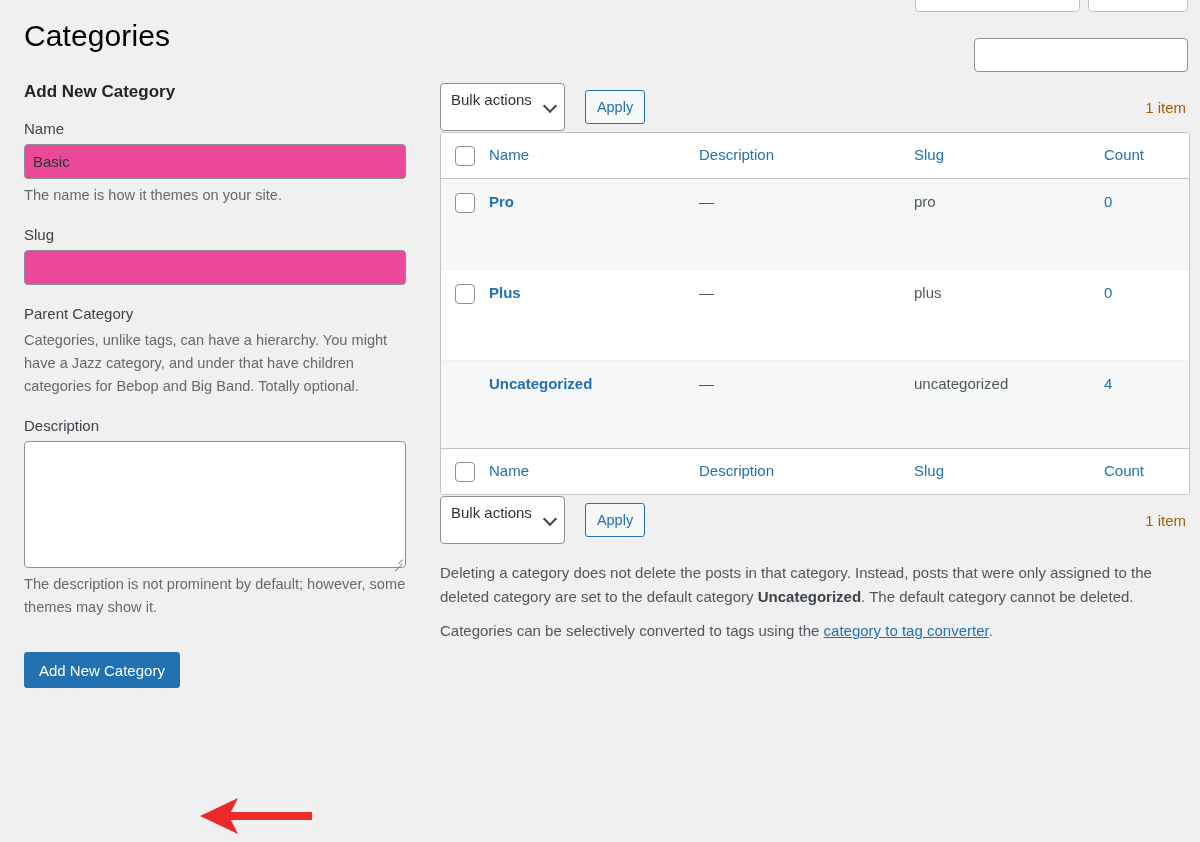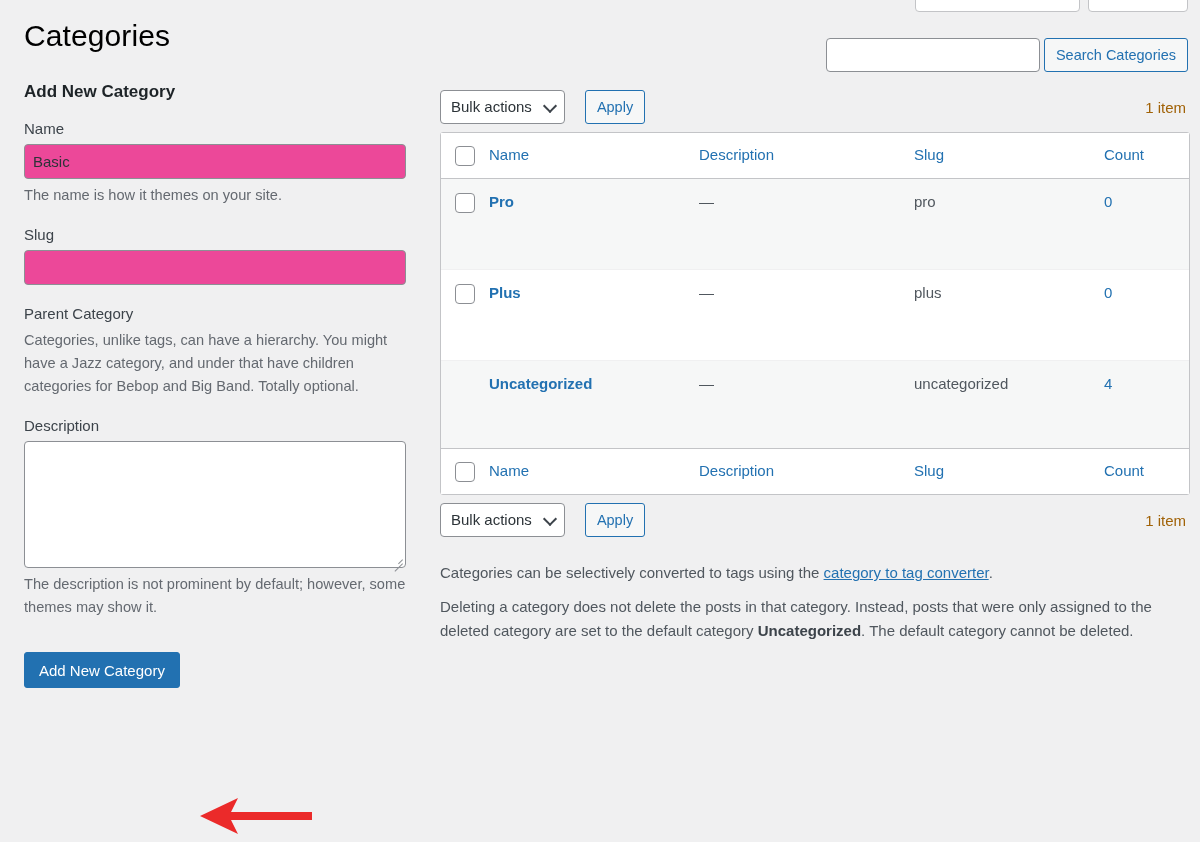--- a/index.html
+++ b/index.html
@@ -144,21 +144,21 @@
     font-size: 15px; font-weight: 400;
     cursor: pointer;
   }
 
   
   .list-col { position: absolute; left: 440px; top: 88px; width: 748px; }
 
   .tablenav { display: flex; align-items: center; height: 38px; }
   .bulk-select {
     position: relative;
-    height: 34px;
+    height: 48px;
     border: 1px solid #8c8f94;
     border-radius: 4px;
     background: #fff;
     padding: 0 32px 0 10px;
     font-size: 15px; color: #2c3338;
     line-height: 32px;
     cursor: pointer;
   }
   .tablenav .apply-btn { margin-left: 20px; }
   .displaying-num {
@@ -251,21 +251,20 @@
 
   <div class="screen-meta">
     <div class="screen-meta-tab"></div>
     <div class="screen-meta-tab short"></div>
   </div>
 
   <h1 class="page-title">Categories</h1>
 
   <div class="search-row">
     <input class="search-input" type="text" value="" style="">
-    <button class="btn-secondary">Search Categories</button>
   </div>
 
   <div class="form-col">
     <h2 class="form-heading">Add New Category</h2>
 
     <div class="field-block">
       <label class="field-label">Name</label>
       <input class="text-input" type="text" value="Basic" style="">
       <p class="field-help">The name is how it themes on your site.</p>
     </div>
@@ -380,22 +379,22 @@
     <div class="tablenav" style="margin-top:6px;">
       <div class="select-wrap">
         <div class="bulk-select">Bulk actions</div>
         <span class="chev"></span>
       </div>
       <button class="btn-secondary apply-btn">Apply</button>
       <span class="displaying-num">1 item</span>
     </div>
 
     <div class="notes">
+      <p><span>Deleting a category does not delete the posts in that category. Instead, posts that were only assigned to the deleted category are set to the default category </span><b>Uncategorized</b><span>. The default category cannot be deleted.</span></p>
       <p><span>Categories can be selectively converted to tags using the </span><a>category to tag converter</a><span>.</span></p>
-      <p><span>Deleting a category does not delete the posts in that category. Instead, posts that were only assigned to the deleted category are set to the default category </span><b>Uncategorized</b><span>. The default category cannot be deleted.</span></p>
     </div>
   </div>
 
   <svg class="arrow" width="116" height="42" viewBox="0 0 116 42">
     <path d="M2 21 L40 3 L33 17 L114 17 L114 25 L33 25 L40 39 Z" fill="#eb2a2a"></path>
   </svg>
 
 </div>
 
 </body></html>

